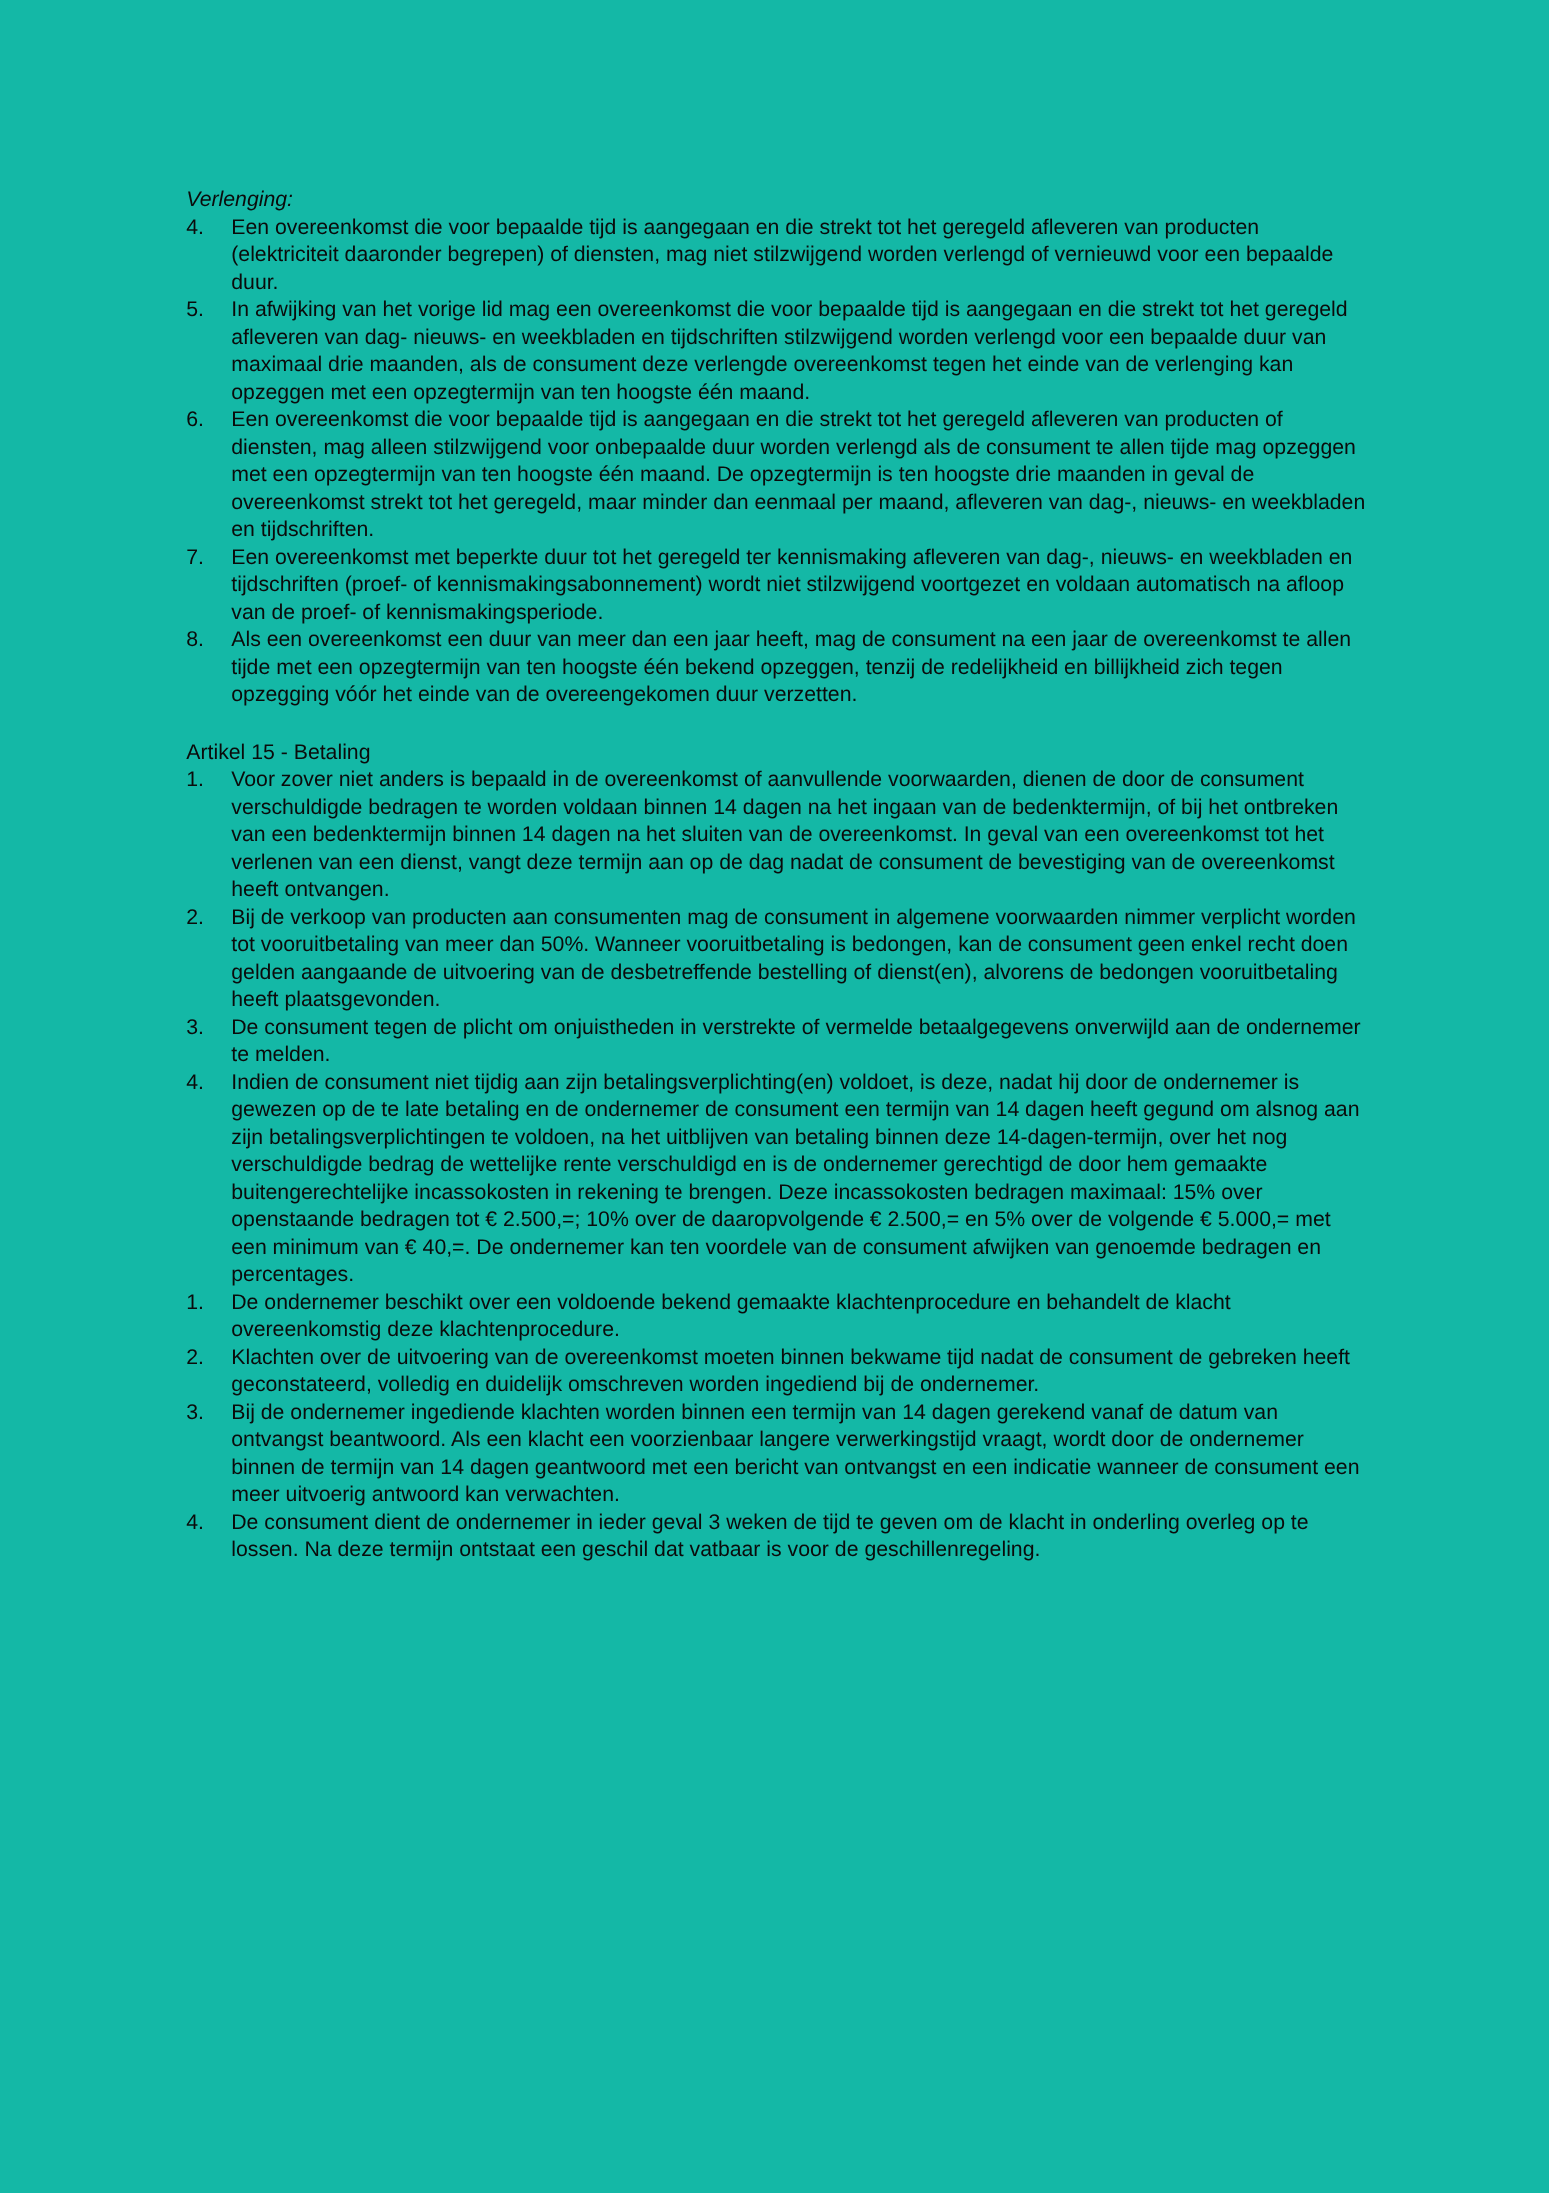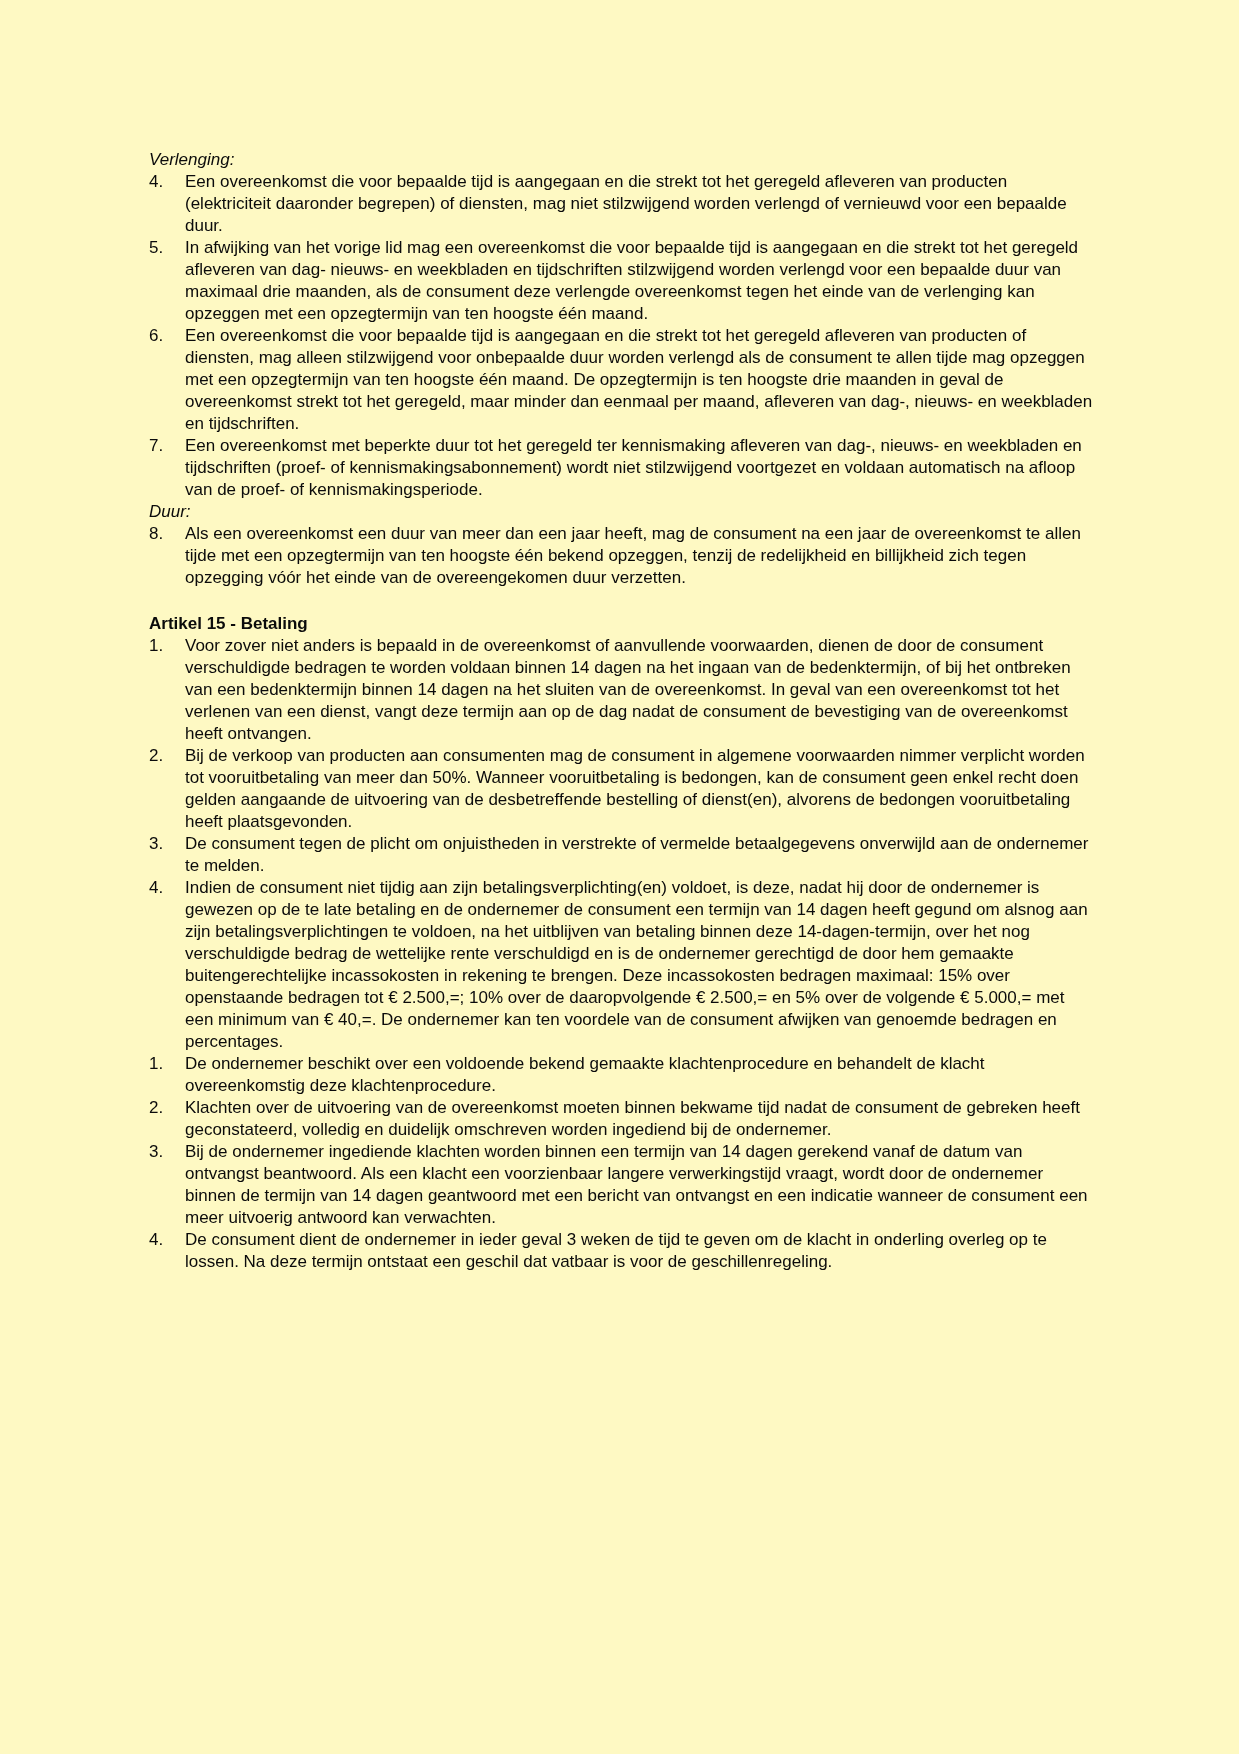--- a/index.html
+++ b/index.html
@@ -13,38 +13,38 @@
     position: relative;
     font-family: "Liberation Sans", "DejaVu Sans", sans-serif;
     color: #0b0b0b;
     -webkit-font-smoothing: antialiased;
   }
   .page {
     position: absolute;
     left: 0; top: 0;
     width: 1239px;
     height: 1754px;
-    background: #fef9c3;
+    background: #14b8a6;
     overflow: hidden;
   }
   .doc {
     position: absolute;
     left: 149px;
     top: 149px;
     width: 944px;
     font-size: 17px;
     line-height: 22px;
   }
   .block { margin: 0; padding: 0; }
   .label-italic {
     font-style: italic;
     font-weight: normal;
   }
   .article-heading {
-    font-weight: bold;
+    font-weight: normal;
     margin-top: 24px;
   }
   .item { display: flex; align-items: flex-start; }
   .item .num {
     flex: 0 0 36px;
     width: 36px;
   }
   .item .txt { flex: 1 1 auto; }
 </style>
 </head>
@@ -68,21 +68,20 @@
     <div class="block item">
       <span class="num">6.</span>
       <span class="txt">Een overeenkomst die voor bepaalde tijd is aangegaan en die strekt tot het geregeld afleveren van producten of diensten, mag alleen stilzwijgend voor onbepaalde duur worden verlengd als de consument te allen tijde mag opzeggen met een opzegtermijn van ten hoogste één maand. De opzegtermijn is ten hoogste drie maanden in geval de overeenkomst strekt tot het geregeld, maar minder dan eenmaal per maand, afleveren van dag-, nieuws- en weekbladen en tijdschriften.</span>
     </div>
 
     <div class="block item">
       <span class="num">7.</span>
       <span class="txt">Een overeenkomst met beperkte duur tot het geregeld ter kennismaking afleveren van dag-, nieuws- en weekbladen en tijdschriften (proef- of kennismakingsabonnement) wordt niet stilzwijgend voortgezet en voldaan automatisch na afloop van de proef- of kennismakingsperiode.</span>
     </div>
 
-    <div class="block label-italic">Duur:</div>
 
     <div class="block item">
       <span class="num">8.</span>
       <span class="txt">Als een overeenkomst een duur van meer dan een jaar heeft, mag de consument na een jaar de overeenkomst te allen tijde met een opzegtermijn van ten hoogste één bekend opzeggen, tenzij de redelijkheid en billijkheid zich tegen opzegging vóór het einde van de overeengekomen duur verzetten.</span>
     </div>
 
     <div class="block article-heading">Artikel 15 - Betaling</div>
 
     <div class="block item">
       <span class="num">1.</span>

